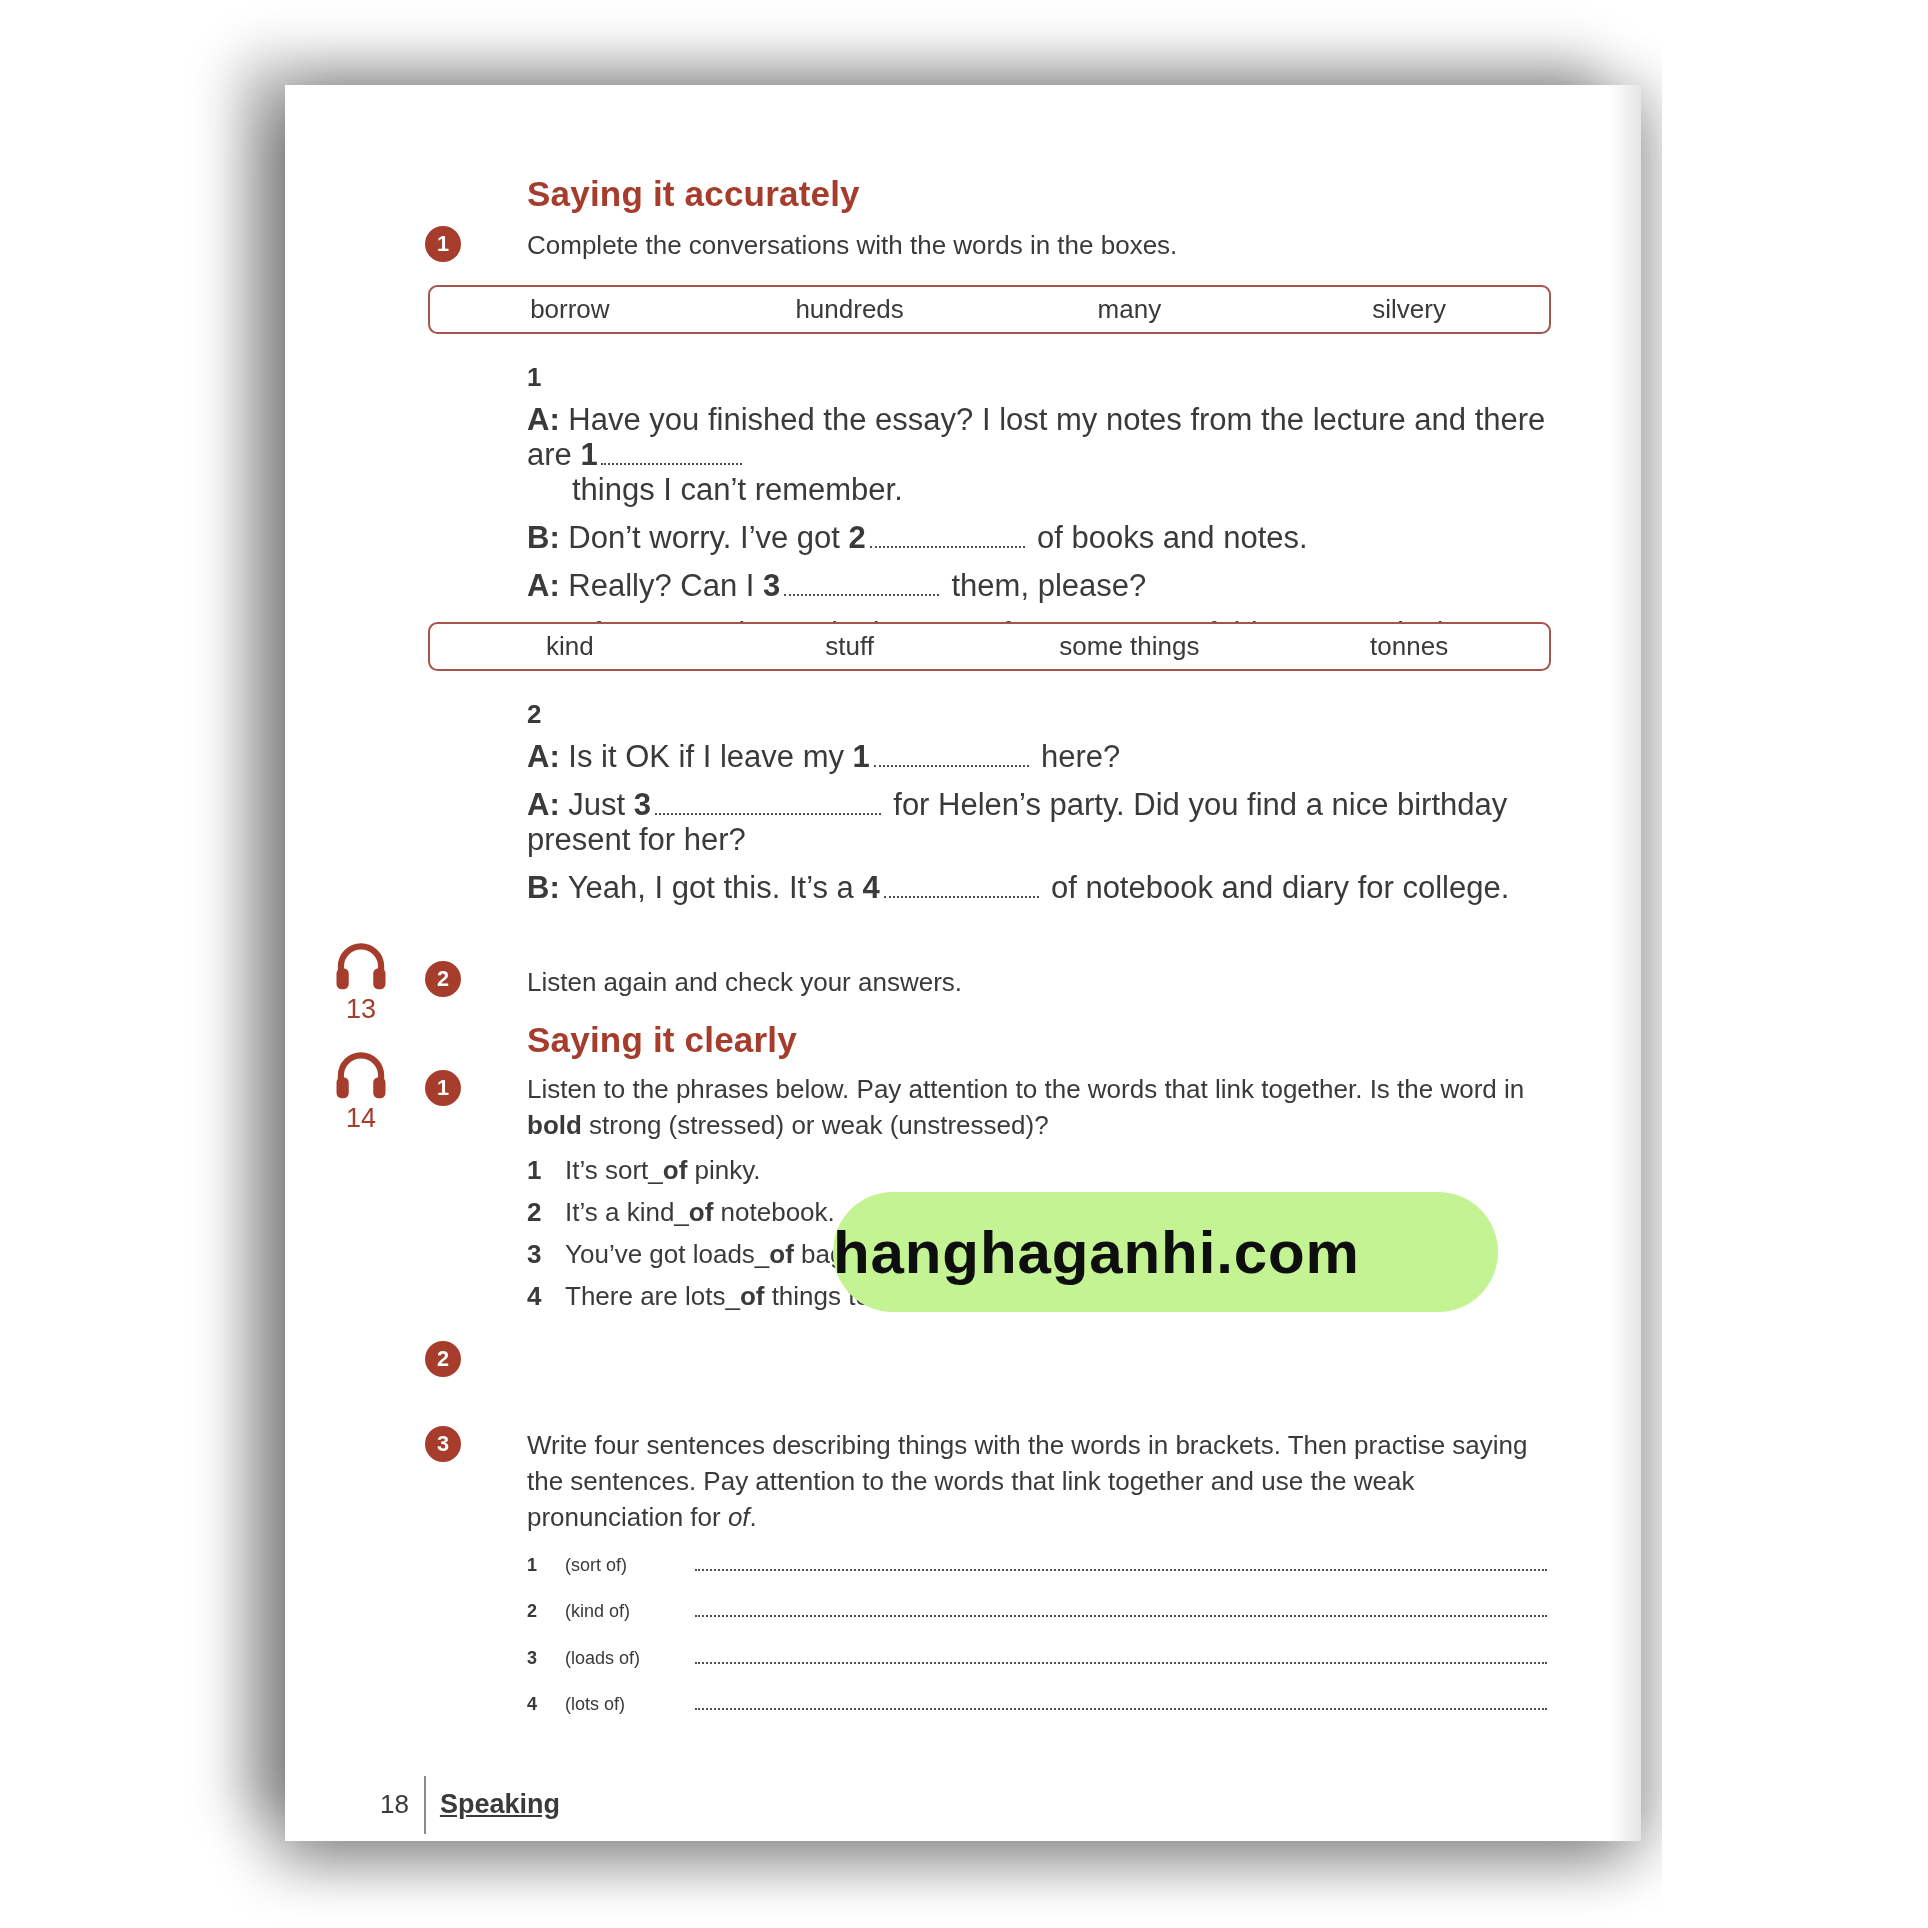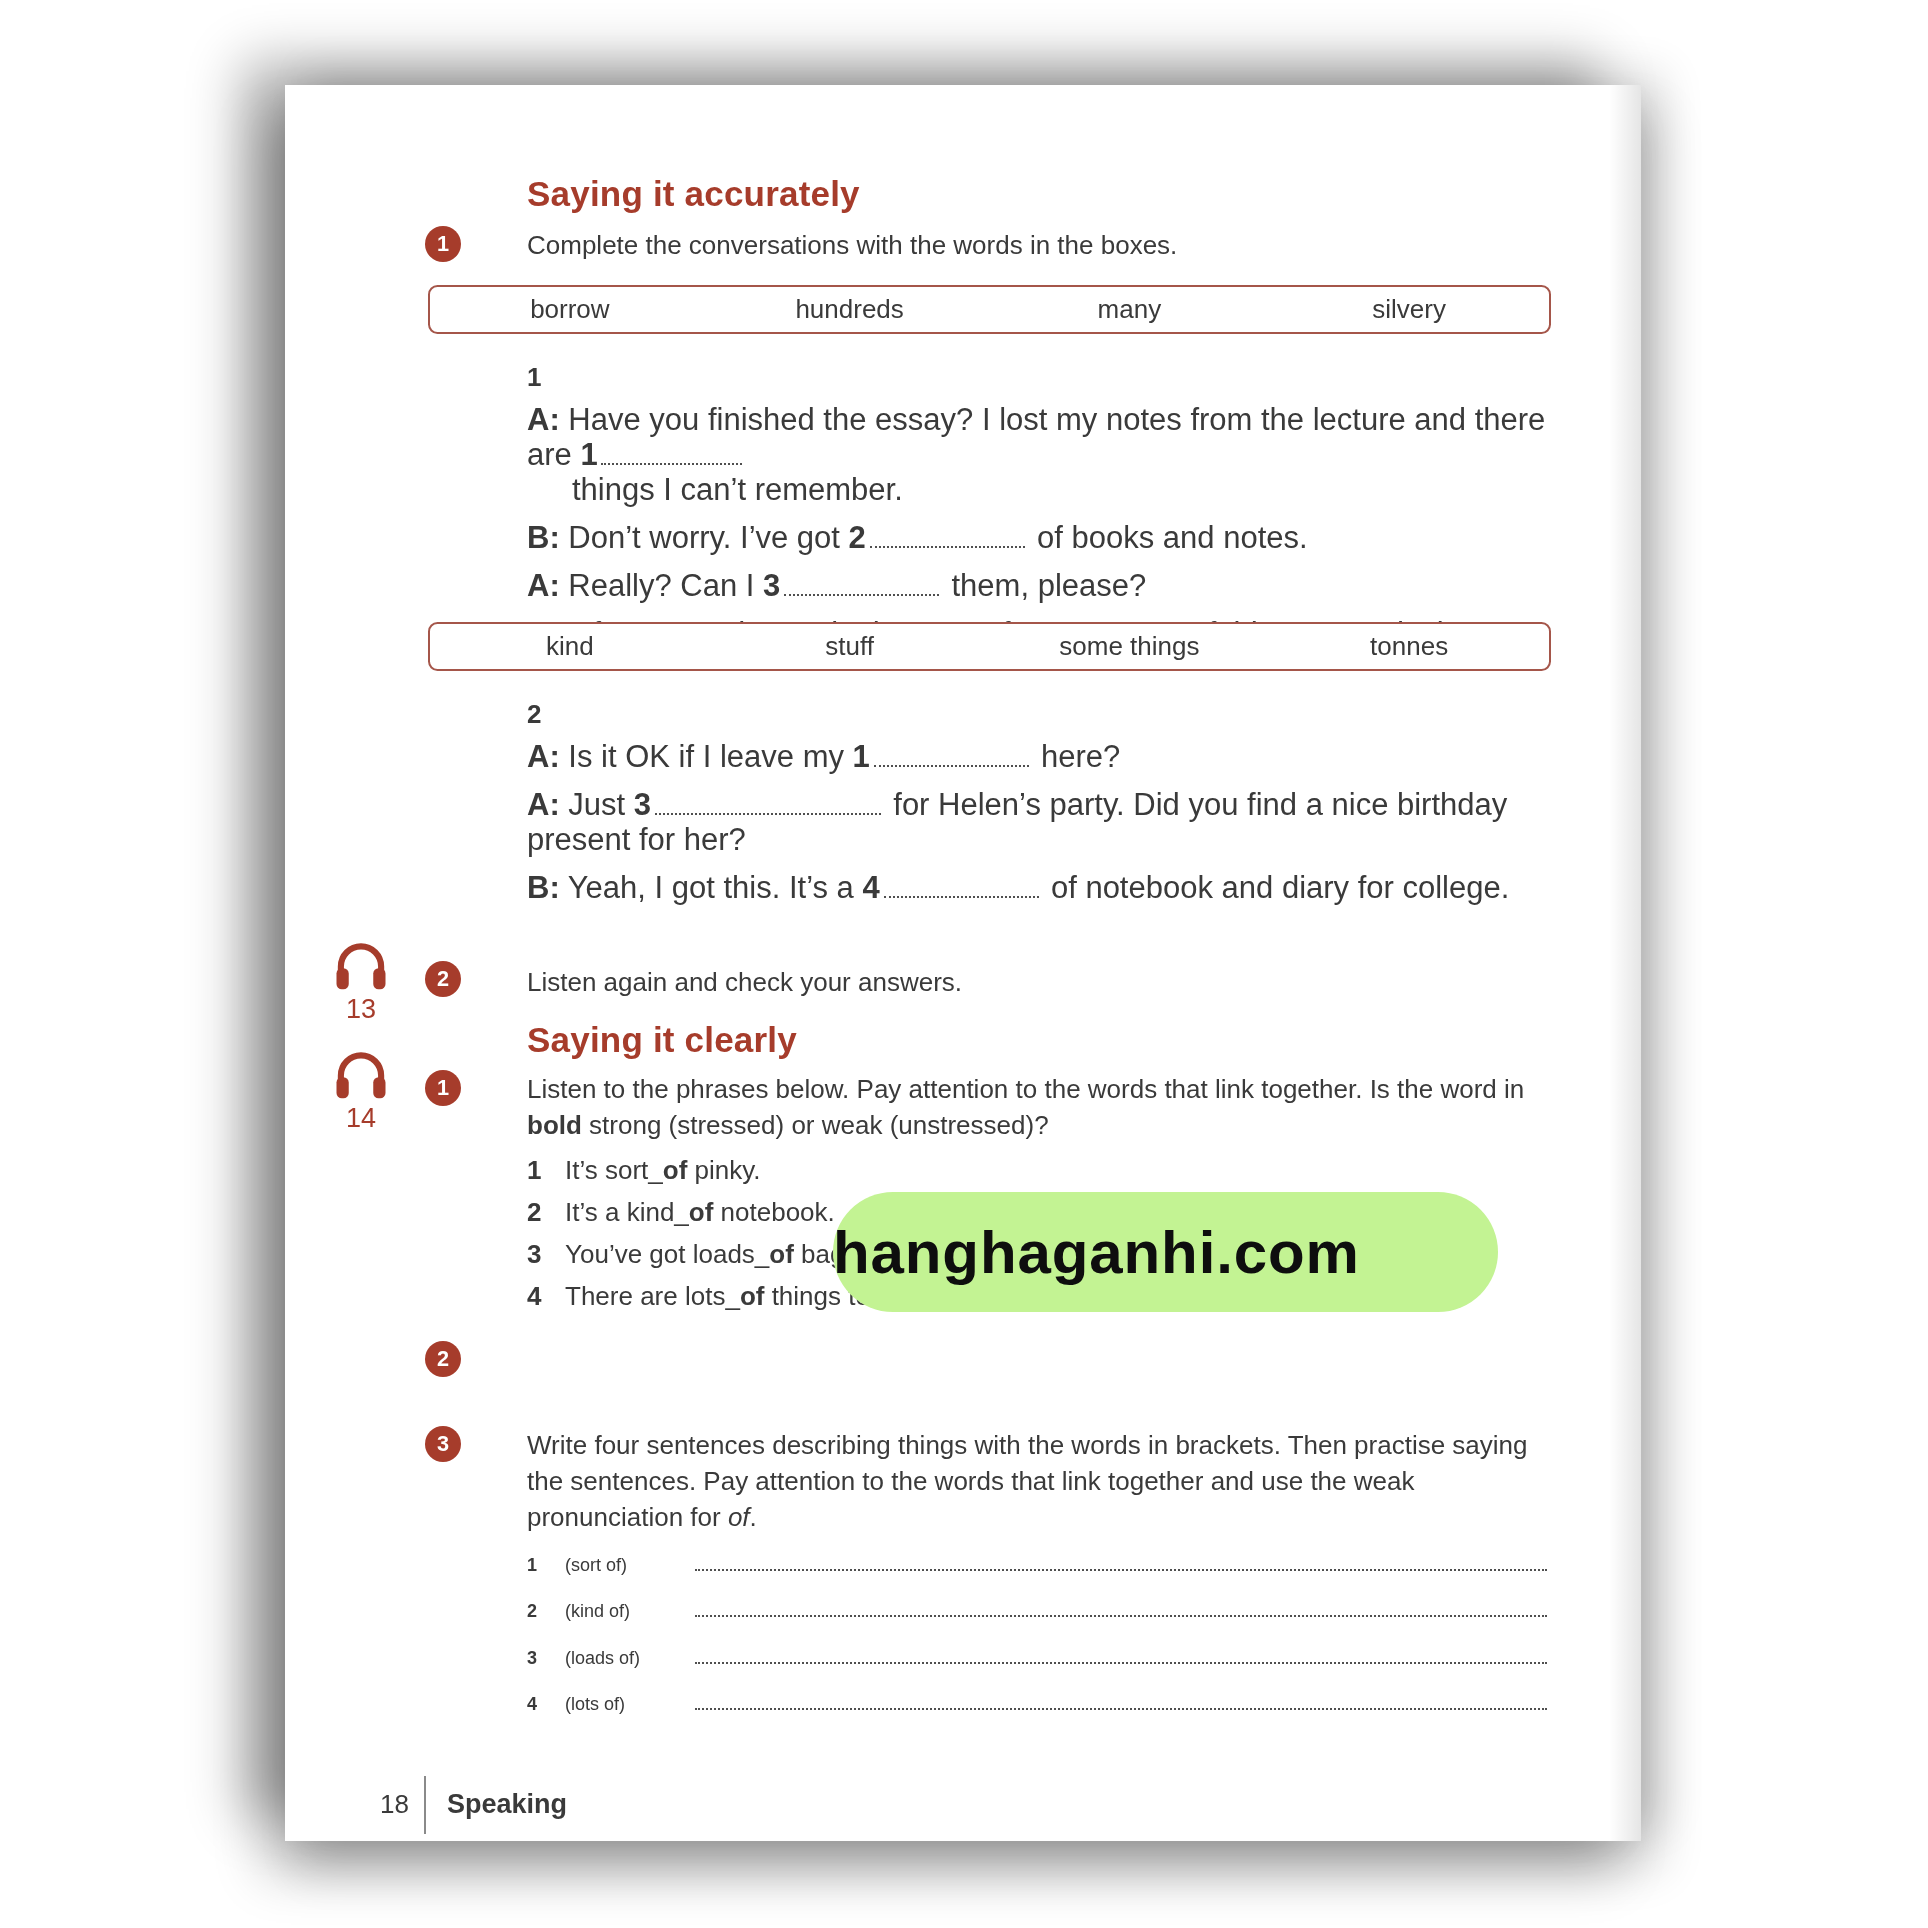--- a/index.html
+++ b/index.html
@@ -1,16 +1,16 @@
 <!DOCTYPE html>
 <html style="font-size:15px"><head>
 <meta charset="utf-8">
 <style>
   html,body{margin:0;padding:0;background:#ffffff;}
-  .stage{position:relative;width:1928px;height:1928px;background:#ffffff;overflow:hidden;
+  .stage{position:relative;width:1662px;height:1928px;background:#ffffff;overflow:hidden;
          font-family:"Liberation Sans",sans-serif;color:#3a3a3a;}
   .page{position:absolute;left:285px;top:85px;width:1356px;height:1756px;background:#ffffff;
         box-shadow:-42px -23.5px 52px rgba(0,0,0,.32), -23.5px 33px 47px rgba(0,0,0,.22),
                    19px 28px 42px rgba(0,0,0,.16), 23.5px -14px 38px rgba(0,0,0,.12);}
   .page-right-edge{position:absolute;top:0;right:0;width:32px;height:100%;
         background:linear-gradient(to right,rgba(0,0,0,0),rgba(0,0,0,.10));pointer-events:none;}
   .abs{position:absolute;}
   .h1{font-size:35px;font-weight:bold;color:#a63c2b;letter-spacing:0.2px;}
   .body-t{font-size:26px;line-height:36px;}
   .ex-num{width:36px;height:36px;border-radius:50%;background:#a63c2b;color:#fff;
@@ -30,21 +30,21 @@
   .phrase-row .pnum{display:inline-block;width:38px;font-weight:bold;}
   .badge{display:flex;align-items:center;justify-content:flex-start;border-radius:60px;
          font-weight:bold;font-size:60px;color:#0e0e0e;letter-spacing:0.9px;z-index:5;}
   .write-row{margin-bottom:17px;font-size:18px;white-space:nowrap;}
   .write-row .wnum{display:inline-block;width:38px;font-weight:bold;}
   .write-row .wlabel{display:inline-block;width:130px;}
   .write-row .wblank{display:inline-block;width:852px;height:22.6px;border-bottom:2.8px dotted #4f4f4f;}
   .footer{position:absolute;left:0;bottom:7.5px;height:58px;display:flex;align-items:flex-start;justify-content:center;}
   .footer .pageno{width:124px;text-align:right;font-size:26px;padding-top:13px;}
   .footer .divider{width:1.9px;height:58px;background:#8a8a8a;margin-left:15px;}
-  .footer .section{padding-left:21px;font-size:27px;font-weight:bold;padding-top:13px;}
+  .footer .section{padding-left:14px;font-size:27px;font-weight:bold;padding-top:13px;text-decoration:underline;}
 </style>
 </head>
 <body>
 
 <div class="stage">
   <div class="page">
 
     <div class="abs h1" style="left:242px;top:89px;">Saying it accurately</div>
 
     <div class="abs ex-num" style="left:140px;top:141px;">

